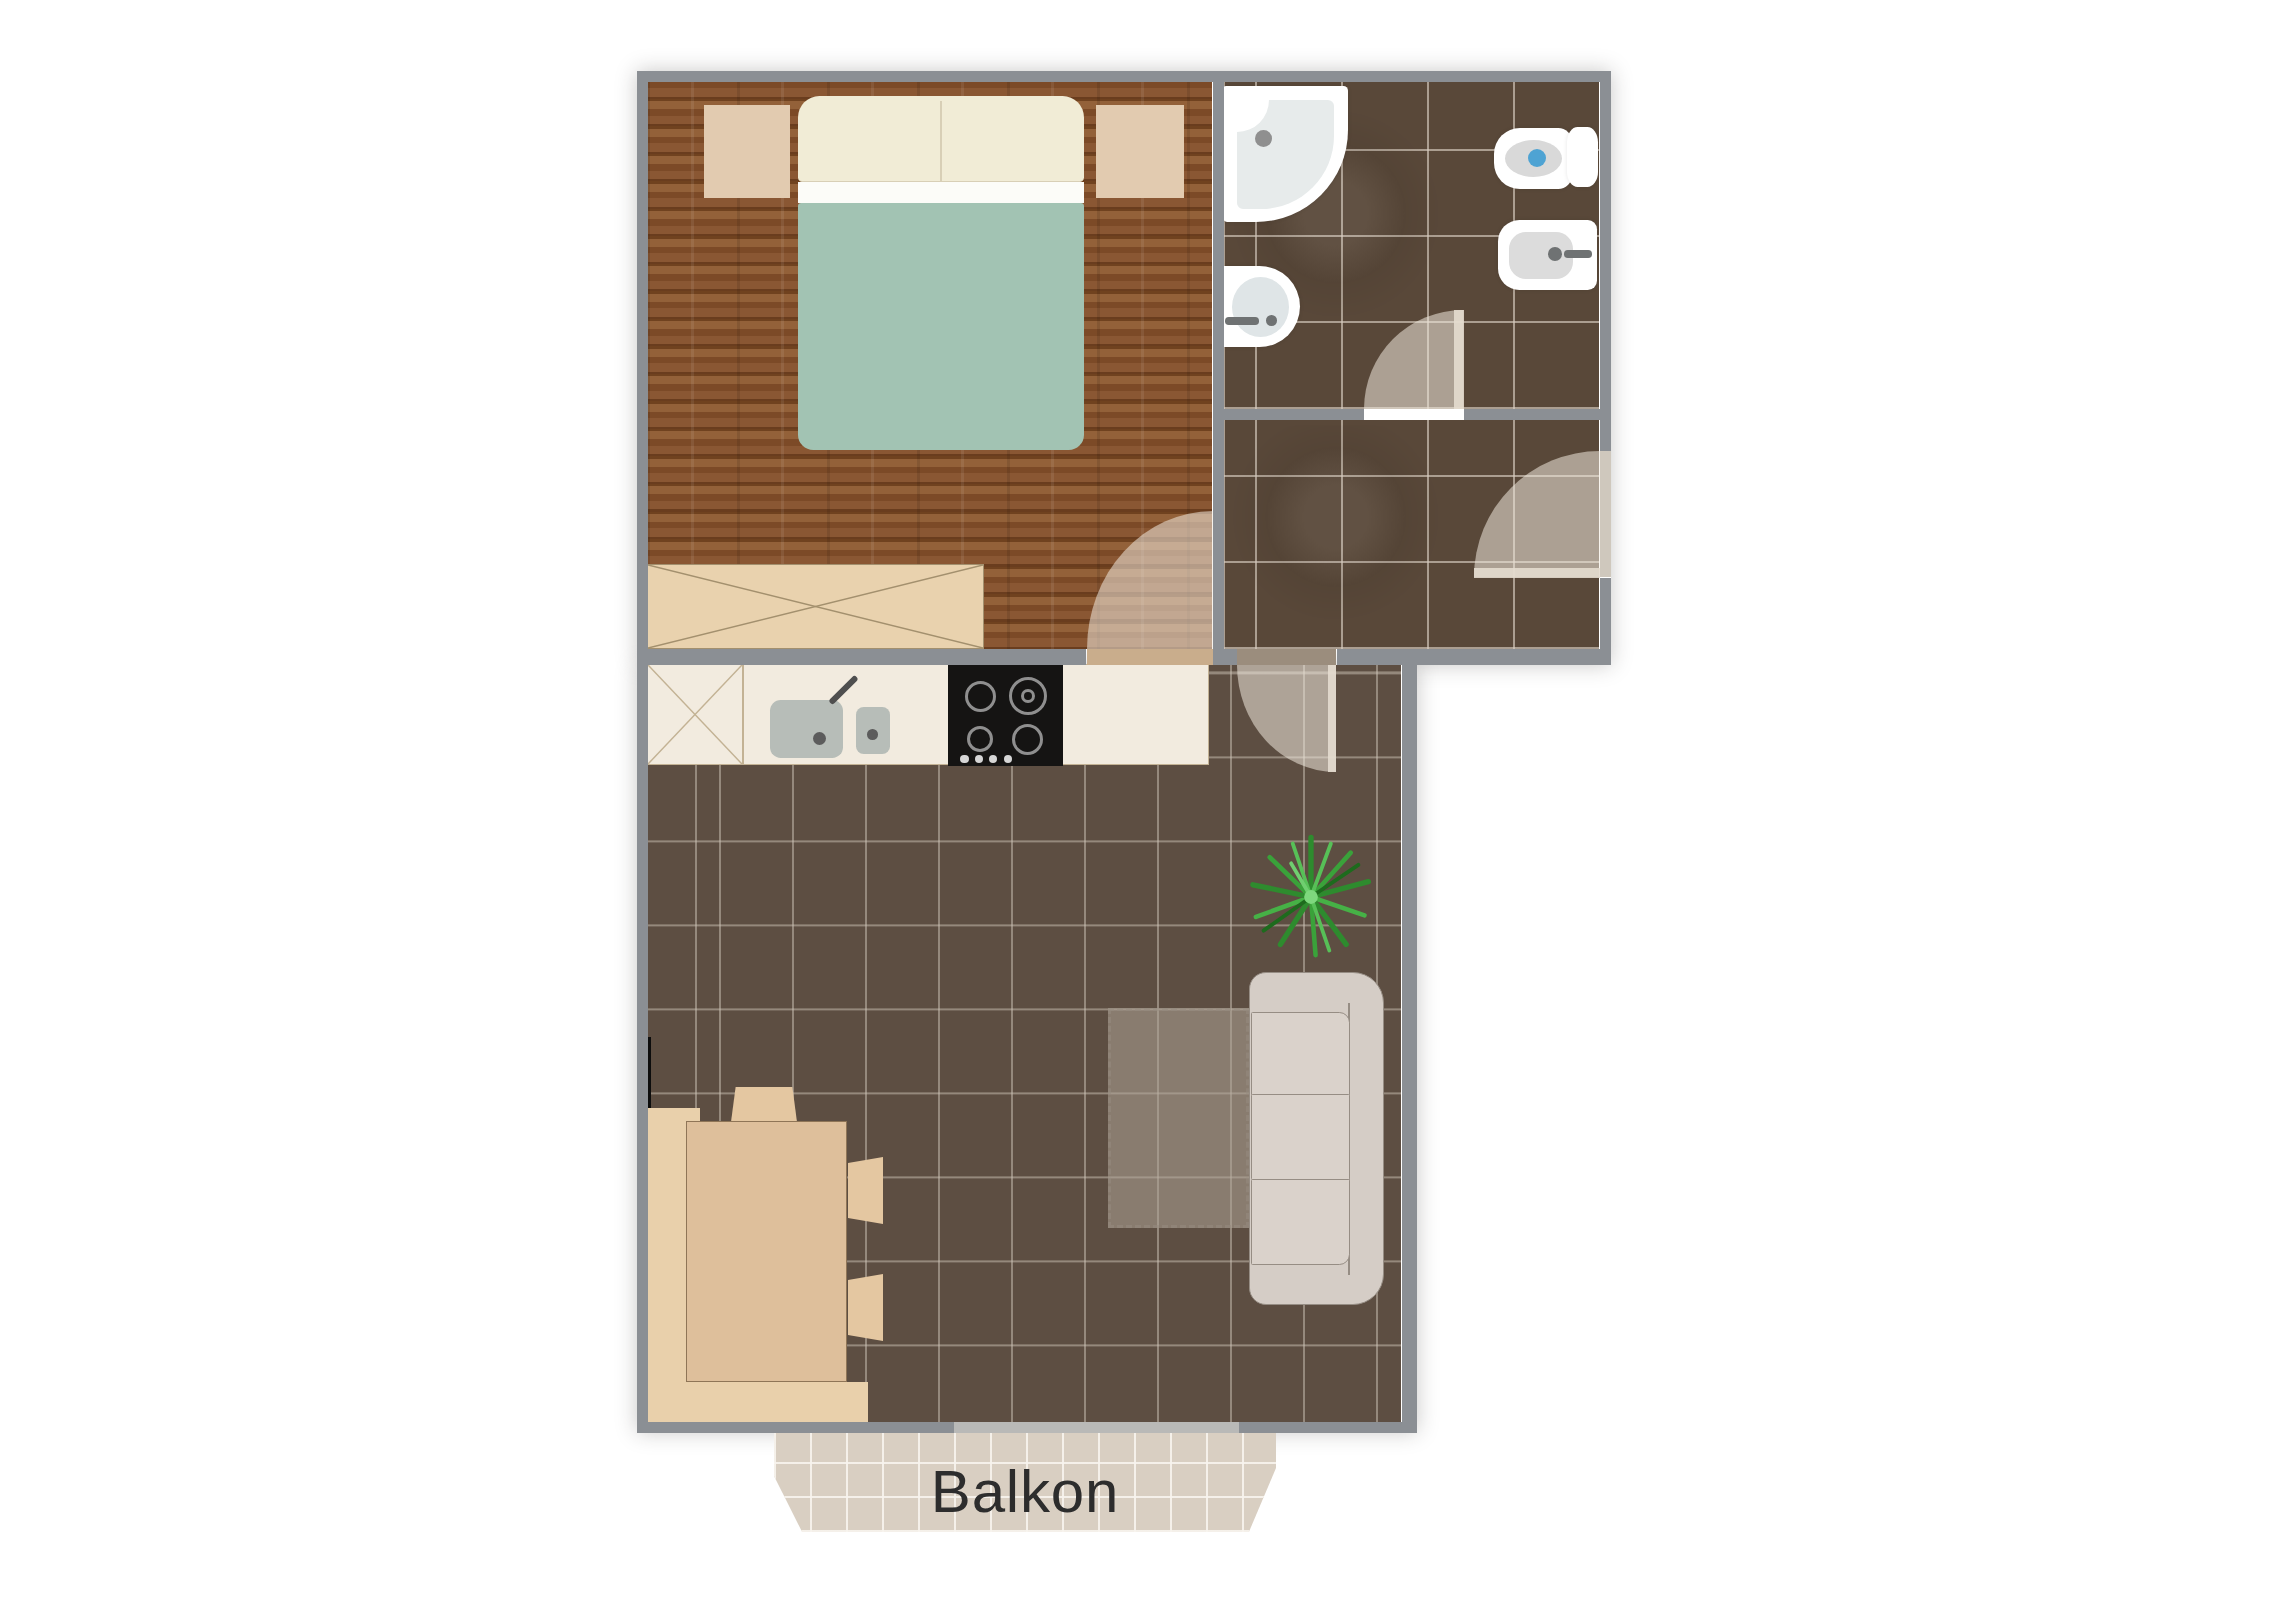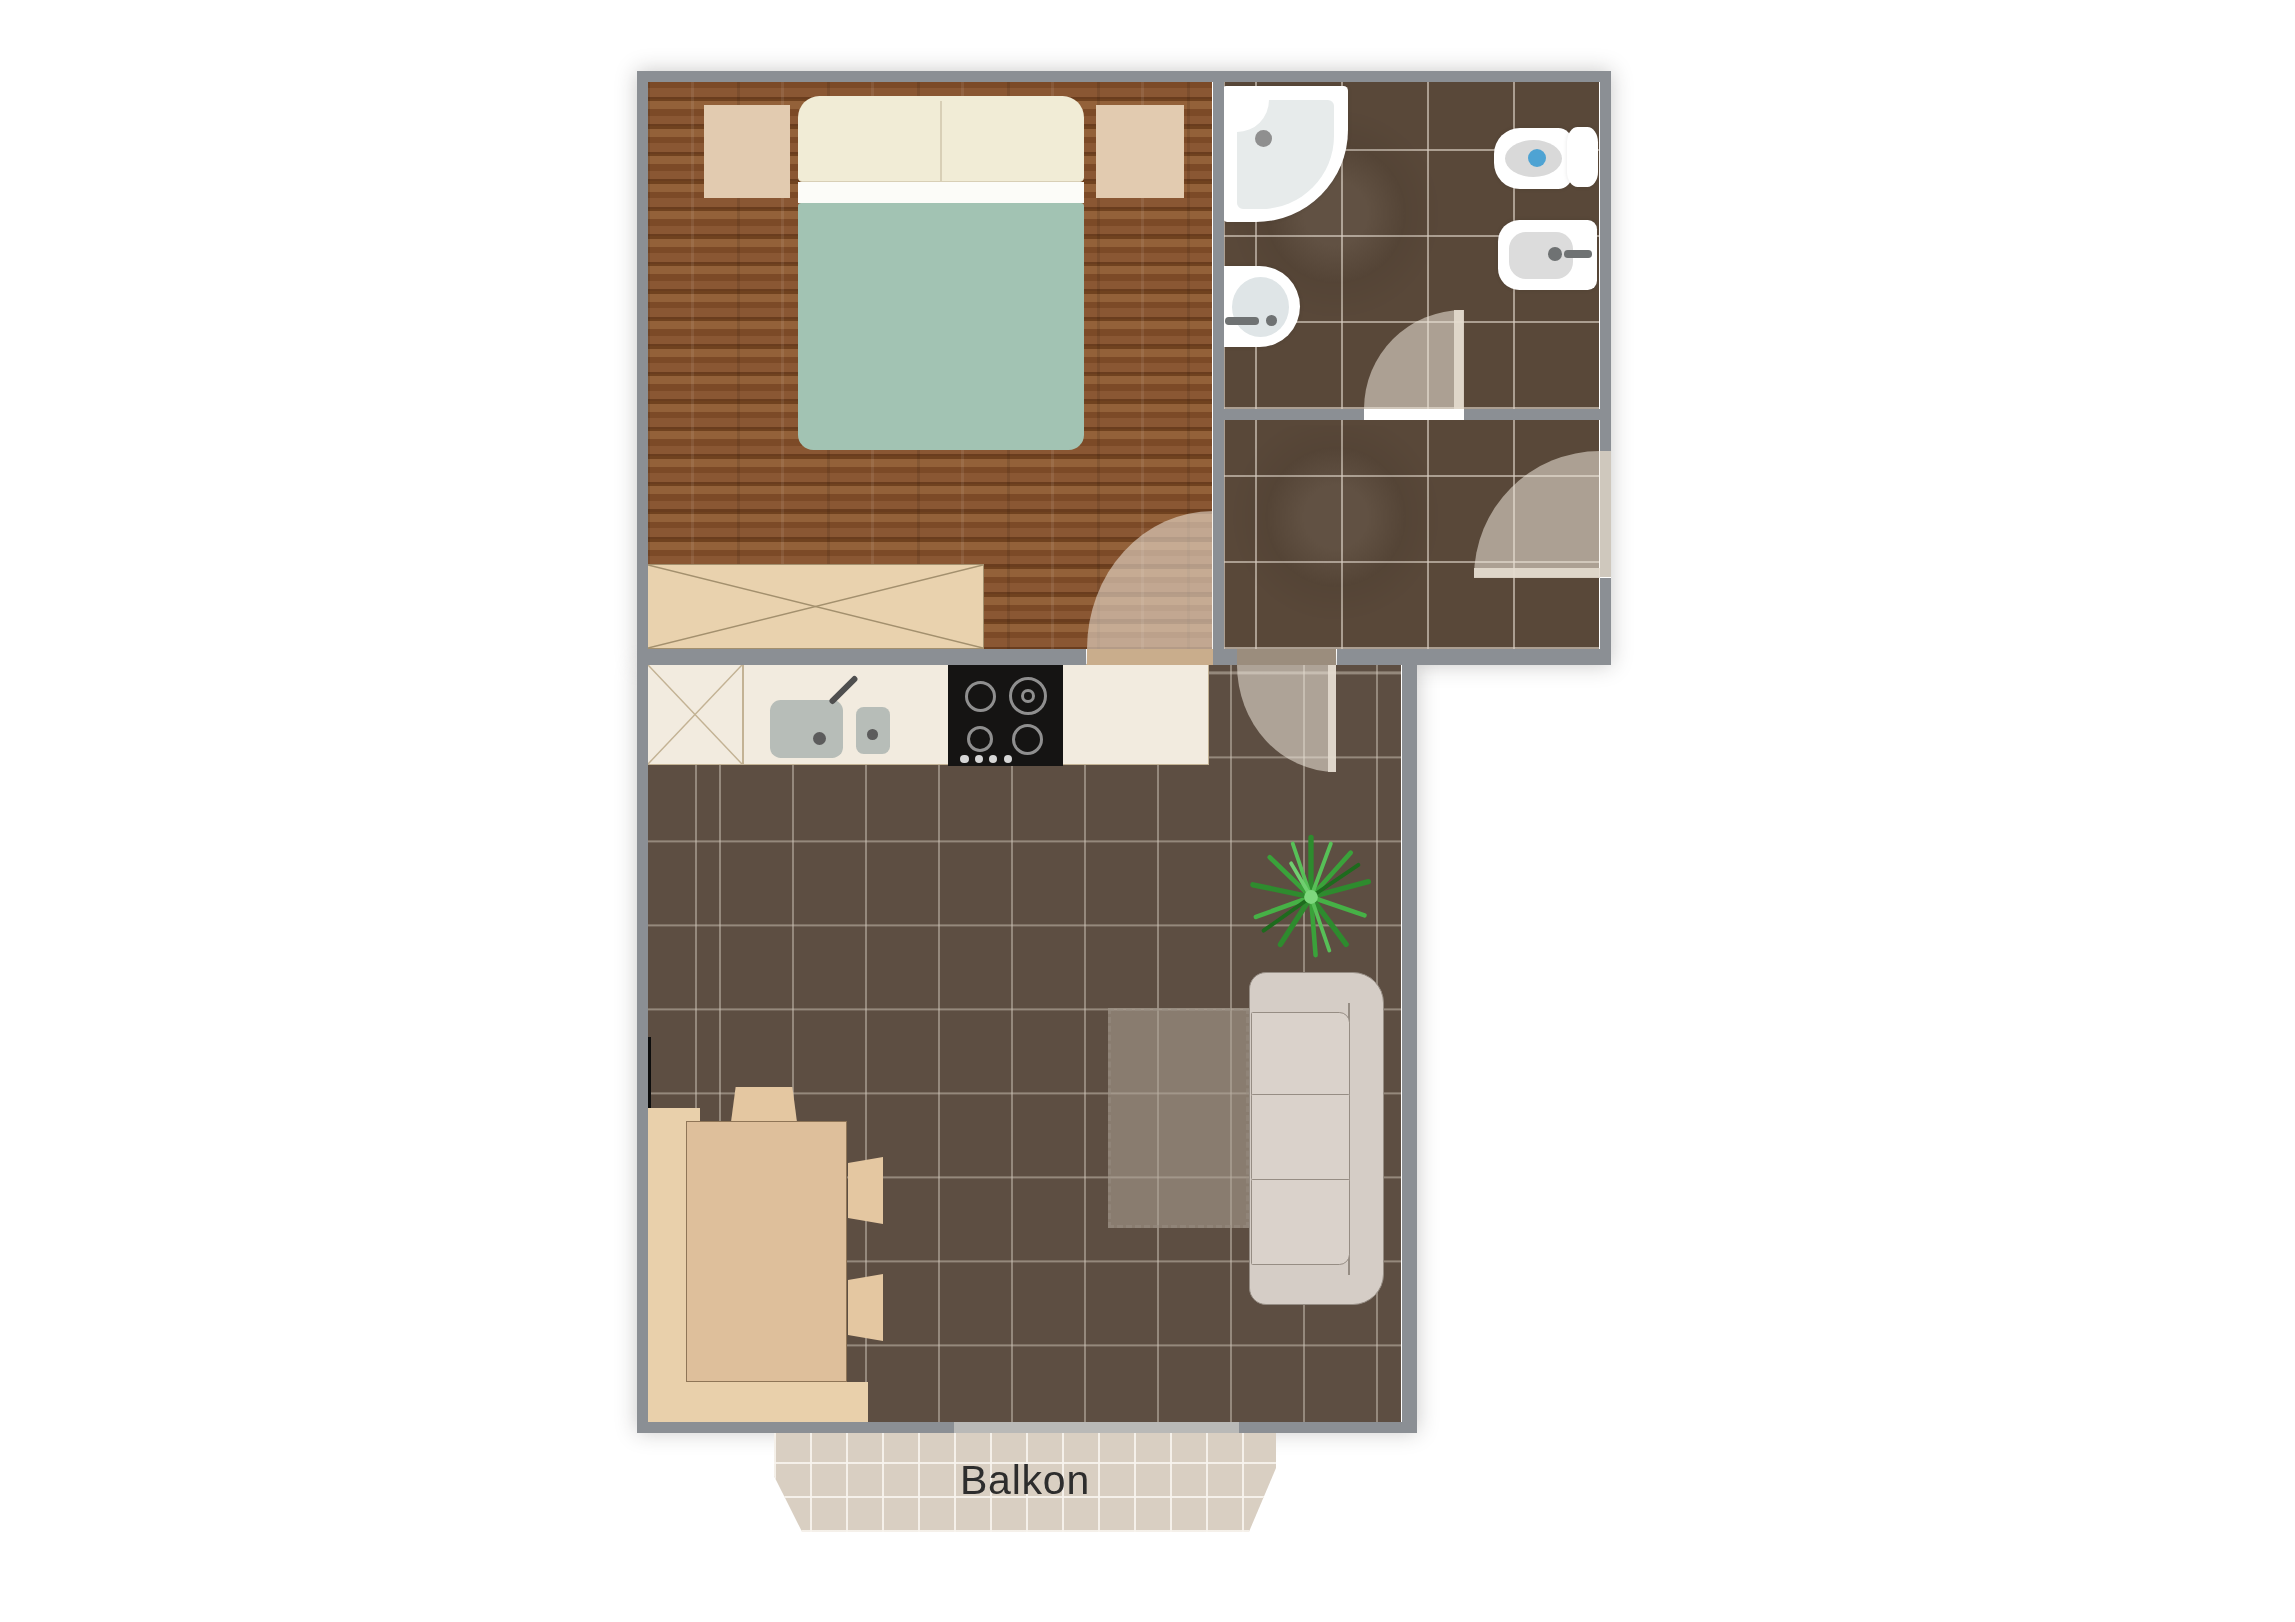--- a/index.html
+++ b/index.html
@@ -36,21 +36,21 @@
       repeating-linear-gradient(0deg, rgba(205,195,182,.5) 0 2.3px, rgba(0,0,0,0) 2.3px 84px),
       repeating-linear-gradient(90deg, rgba(205,195,182,.5) 0 2.3px, rgba(0,0,0,0) 2.3px 73px);
   }
   .floor-balcony{
     background-color:#d9cfc2;
     background-image:
       repeating-linear-gradient(0deg, rgba(248,244,238,.9) 0 2.3px, rgba(0,0,0,0) 2.3px 34px),
       repeating-linear-gradient(90deg, rgba(248,244,238,.9) 0 2.3px, rgba(0,0,0,0) 2.3px 36px);
     clip-path:polygon(0 0,100% 0,100% 36%,94.6% 100%,5.6% 100%,0 44%);
   }
-  .balcony-label{width:100%;text-align:center;font-size:41px;color:#2d2d2d;letter-spacing:0.8px;}
+  .balcony-label{width:100%;text-align:center;font-size:60px;color:#2d2d2d;letter-spacing:0.8px;}
 
   
   .beige{background:#e8cfa9;}
   .outline{border:1.5px solid #8f7557;box-sizing:border-box;}
   .cream{background:#f2ebdf;border:1.5px solid #c3b294;box-sizing:border-box;}
 
   
   .arc{background:rgba(240,233,223,.55);}
   .arc-tl{border-top-left-radius:100%;}
   .arc-bl{border-bottom-left-radius:100%;}

